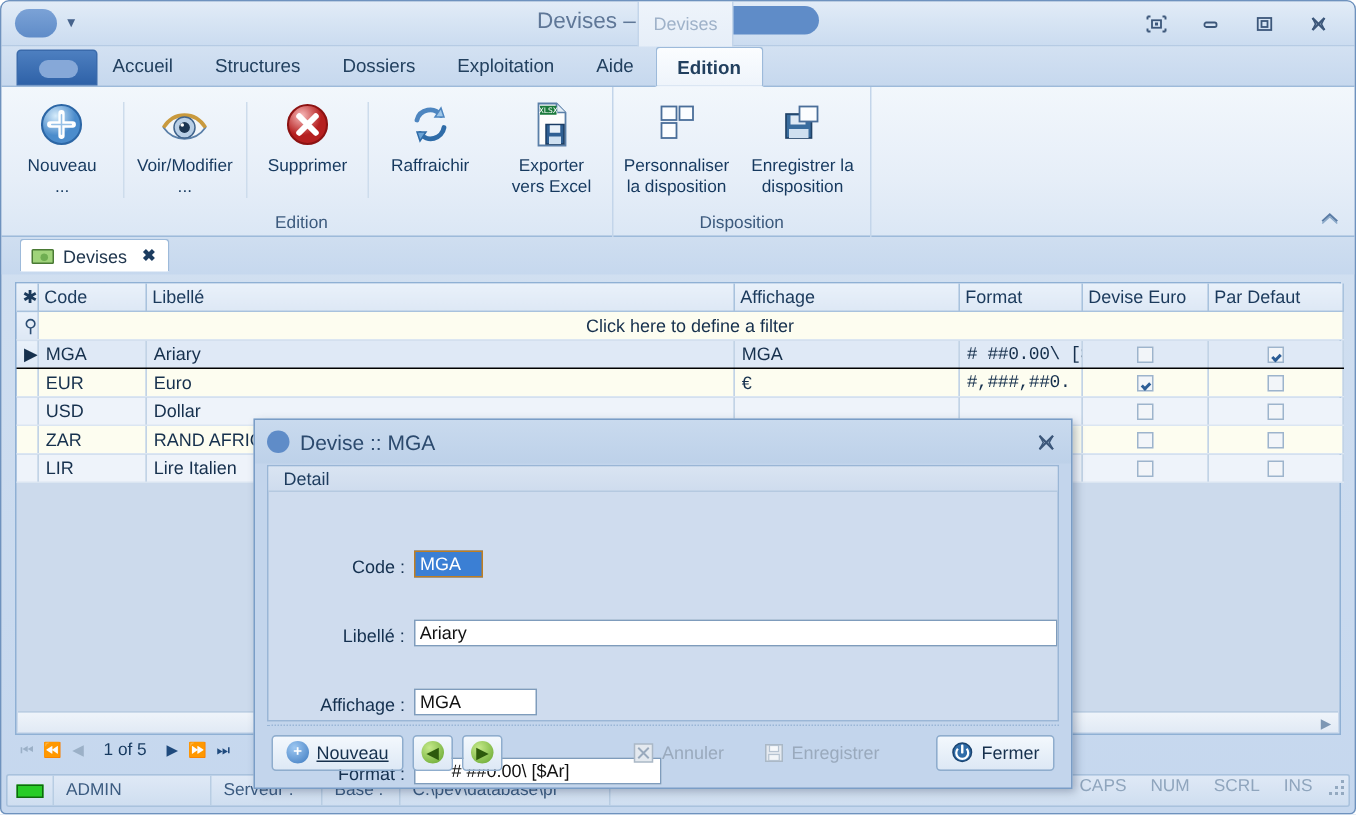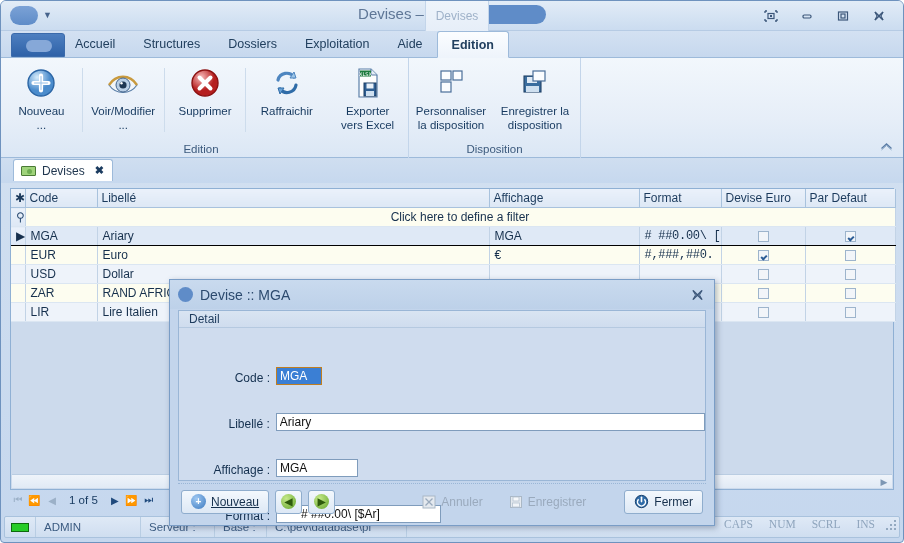--- a/index.html
+++ b/index.html
@@ -266,21 +266,21 @@
     position: absolute; left: 3px; right: 3px; bottom: 4px;
     height: 22px;
     background: linear-gradient(180deg,#dfe9f6 0%, #cfdef0 100%);
     border: 1px solid #a9c2dd;
     border-radius: 2px;
     display: flex; align-items: flex-start;
     font-size: 11.5px; color: #3b5b80;
   }
   .sb-cell { padding: 0 8px; height: 20px; display:flex; align-items:center; border-right:1px solid #b8cde3;}
   .sb-led { width: 18px; height: 9px; background: #27cc27; border: 1px solid #0e6a0e; margin: 0 6px;}
-  .sb-right { margin-left:auto; display:flex; align-items:center; color:#8fa5bd;font-family:Liberation Serif, serif; }
+  .sb-right { margin-left:auto; display:flex; align-items:center; color:#8fa5bd; }
   .sb-right .k { padding: 0 8px; }
   .sb-grip { width:14px; height:14px; margin-right:2px; position:relative;}
   .sb-grip i { position:absolute; width:2px;height:2px;background:#93a9c0; }
 
   
   .dialog {
     position: absolute; left: 168px; top: 278px;
     width: 546px; height: 247px;
     background: #c3d5ec;
     border: 1px solid #7a9dc6;

